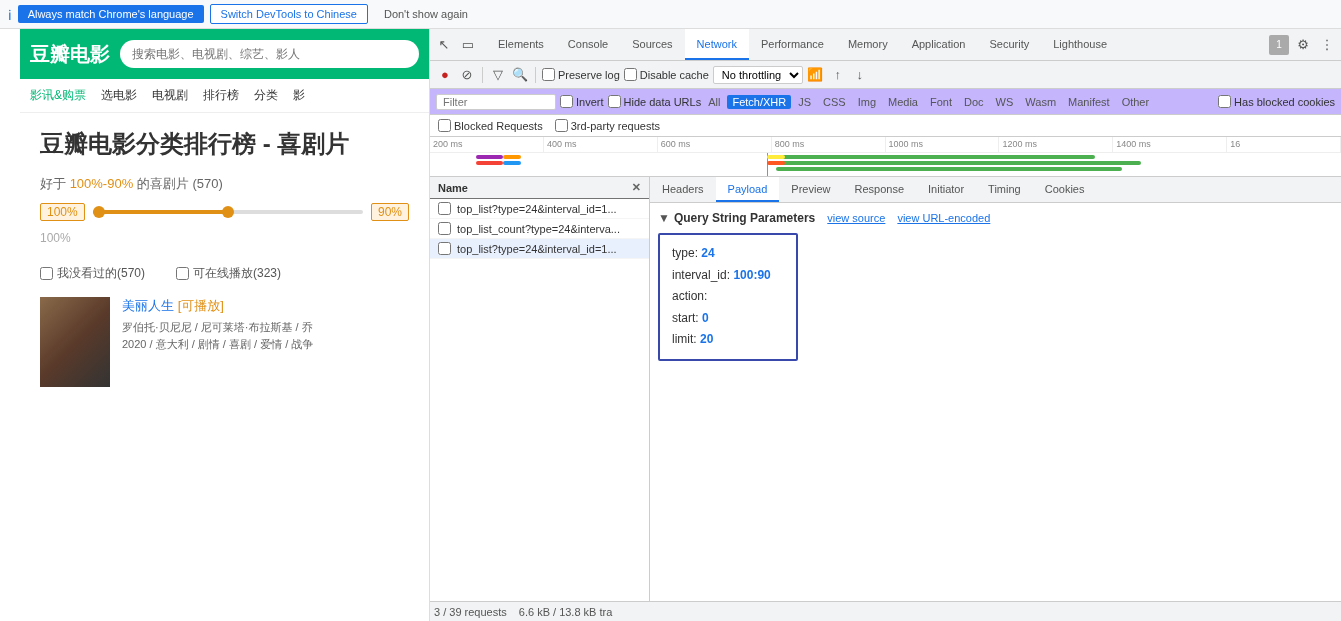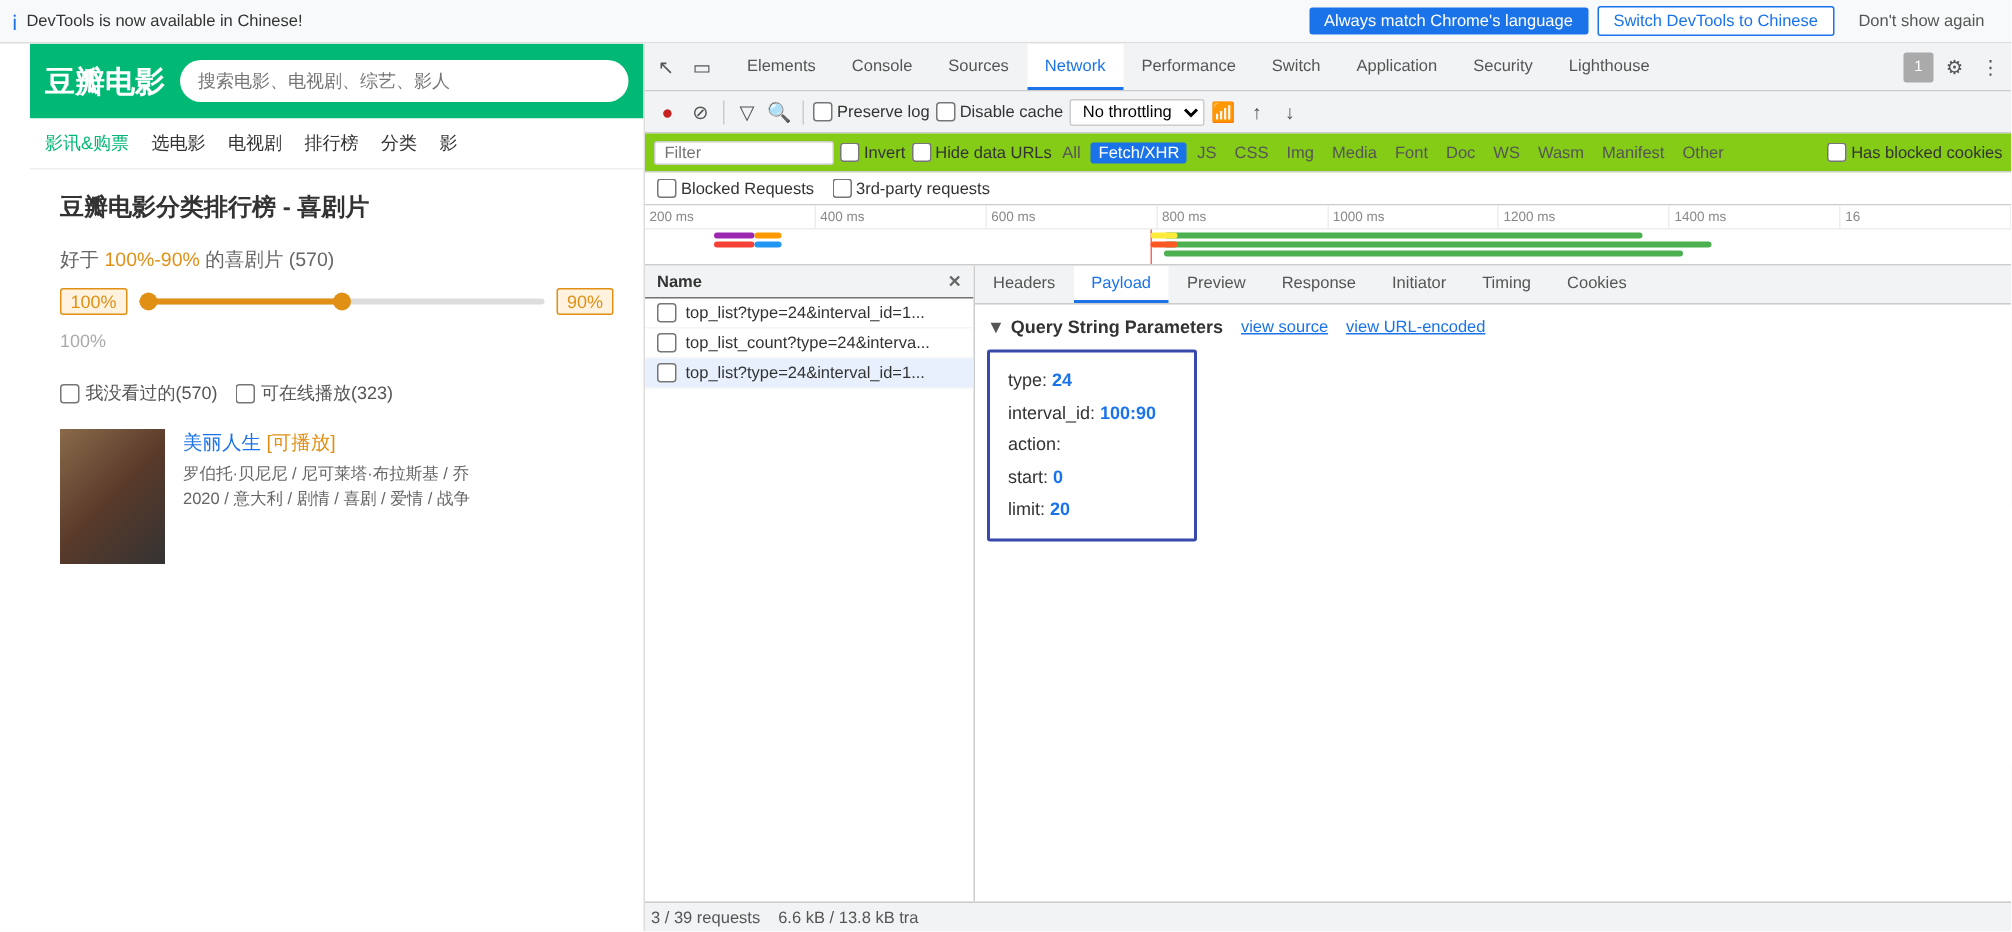--- a/index.html
+++ b/index.html
@@ -114,21 +114,21 @@
       white-space: nowrap;
     }
     .douban-nav-item.green { color: #02b875; }
 
     .douban-content {
       padding: 15px 20px;
       overflow-y: auto;
       flex: 1;
     }
     .page-title {
-      font-size: 16px;
+      font-size: 24px;
       font-weight: bold;
       color: #333;
       margin-bottom: 15px;
     }
     .subtitle {
       font-size: 13px;
       color: #666;
       margin-bottom: 10px;
     }
     .subtitle .highlight { color: #e09015; }
@@ -168,21 +168,21 @@
       background: #e09015;
       border-radius: 2px;
     }
     .dot { width: 12px; height: 12px; background: #e09015; border-radius: 50%; position: absolute; top: 50%; transform: translateY(-50%); }
     .dot1 { left: 0%; }
     .dot2 { left: 48%; }
     .pct-label { font-size: 12px; color: #aaa; margin-top: 4px; }
 
     .checkbox-row {
       display: flex;
-      gap: 12px;
+      gap: 31px;
       margin-top: 20px;
       font-size: 12px;
       color: #555;
     }
     .checkbox-item { display: flex; align-items: center; gap: 4px; }
     .checkbox-item input { margin: 0; }
 
     .movie-list {
       margin-top: 15px;
     }
@@ -293,21 +293,21 @@
       background: white;
       padding: 1px 4px;
       border-radius: 2px;
       cursor: pointer;
     }
 
     
     .devtools-filter {
       display: flex;
       align-items: center;
-      background: #84cc16;
+      background: #c4b5fd;
       border-bottom: 1px solid #ccc;
       padding: 2px 6px;
       gap: 4px;
       flex-shrink: 0;
       height: 26px;
     }
     .filter-input {
       border: 1px solid #ccc;
       padding: 1px 6px;
       font-size: 11px;
@@ -506,21 +506,20 @@
       color: #555;
       flex-shrink: 0;
       gap: 12px;
     }
   </style>
 </head>
 <body>
 
 <div class="notif-bar">
   <span class="info-icon">ℹ</span>
-  <span class="notif-text">DevTools is now available in Chinese!</span>
   <button class="btn-blue">Always match Chrome's language</button>
   <button class="btn-outline">Switch DevTools to Chinese</button>
   <button class="btn-plain">Don't show again</button>
 </div>
 
 <div class="main-layout">
 
   <div class="douban-panel">
     <div class="douban-header">
       <span class="douban-logo">豆瓣电影</span>
@@ -594,21 +593,21 @@
       <div class="devtools-tab">
         <span>Sources</span>
       </div>
       <div class="devtools-tab active">
         <span>Network</span>
       </div>
       <div class="devtools-tab">
         <span>Performance</span>
       </div>
       <div class="devtools-tab">
-        <span>Switch</span>
+        <span>Memory</span>
       </div>
       <div class="devtools-tab">
         <span>Application</span>
       </div>
       <div class="devtools-tab">
         <span>Security</span>
       </div>
       <div class="devtools-tab">
         <span>Lighthouse</span>
       </div>

